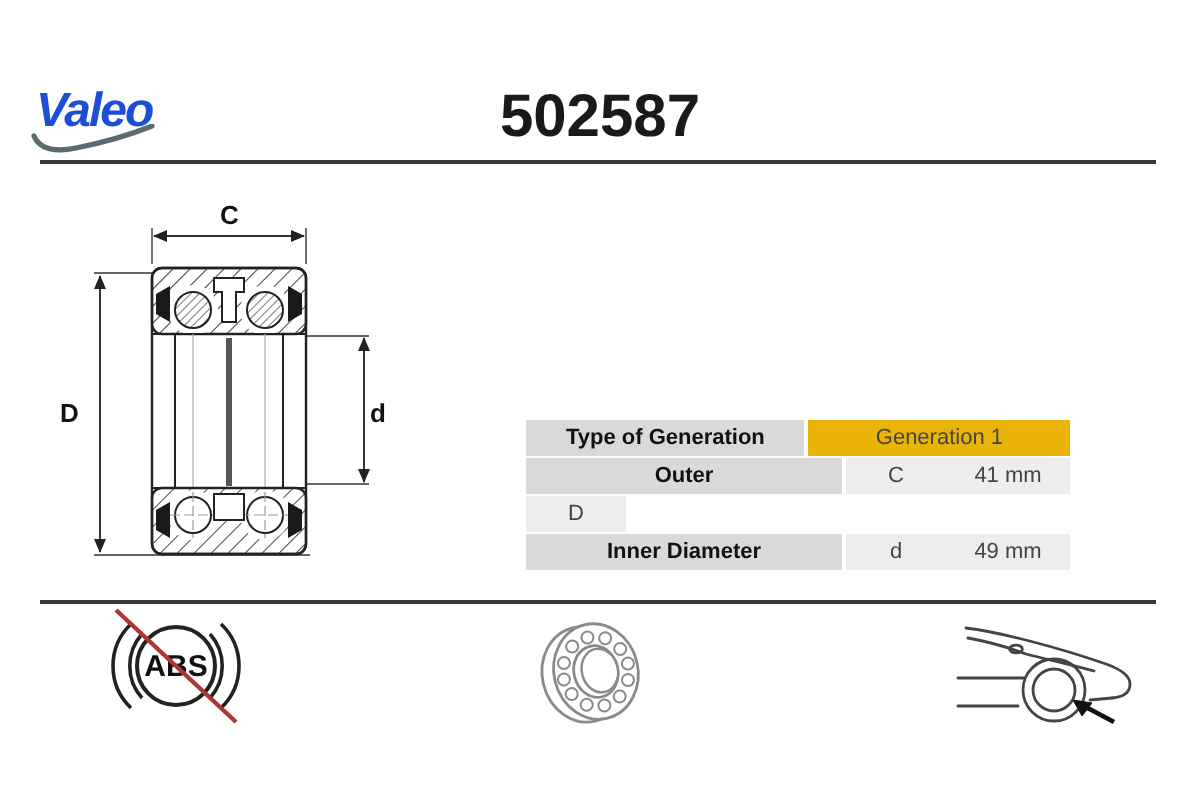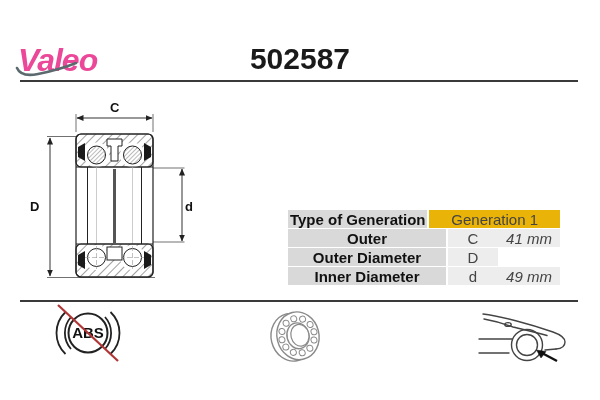--- a/index.html
+++ b/index.html
@@ -1,35 +1,35 @@
 <!DOCTYPE html>
 <html><head>
 <meta charset="utf-8">
 <style>
   html,body{margin:0;padding:0;background:#fff;}
   #page{position:relative;width:600px;height:400px;background:#fff;overflow:hidden;
         font-family:"Liberation Sans", sans-serif;}
   .abs{position:absolute;}
   
-  #brand{left:18px;top:42px;font-size:32px;font-weight:900;font-style:italic;
-         color:#ec4899;letter-spacing:-1px;}
+  #brand{left:18px;top:42px;font-size:24px;font-weight:900;font-style:italic;
+         color:#1d4ed8;letter-spacing:-1px;}
   #partnum{left:0;right:0;top:42px;text-align:center;font-size:30px;font-weight:700;
            color:#1a1a1a;letter-spacing:0px;}
   .hr{left:20px;width:558px;height:2px;background:#3a3a3a;}
   #hr-top{top:80px;}
   #hr-bottom{top:300px;}
   
-  #spec-table{left:288px;top:210px;width:272px;font-size:15px;}
+  #spec-table{left:263px;top:210px;width:272px;font-size:11px;}
   .t-row{display:flex;height:18px;margin-bottom:1px;}
   .t-label{width:158px;background:#d9d9d9;color:#111;font-weight:700;
            display:flex;align-items:center;justify-content:center;margin-right:2px;}
   .t-sym{width:50px;background:#ededed;color:#444;
          display:flex;align-items:center;justify-content:center;}
   .t-val{flex:1;background:#ededed;color:#444;
-         display:flex;align-items:center;justify-content:center;font-style:italic;}
+         display:flex;align-items:center;justify-content:center;}
   .t-span{width:148px;background:#eab308;color:#444;
           display:flex;align-items:center;justify-content:center;}
   svg text{font-family:"Liberation Sans", sans-serif;}
 </style>
 </head>
 <body>
 
 <div id="page">
 
   <div class="abs" id="brand">Valeo</div>
@@ -103,21 +103,20 @@
     <div class="t-row">
       <div class="t-label">Type of Generation</div>
       <div class="t-span">Generation 1</div>
     </div>
     <div class="t-row">
       <div class="t-label">Outer</div>
       <div class="t-sym">C</div>
       <div class="t-val">41 mm</div>
     </div>
     <div class="t-row">
-      <div class="t-label">Outer Diameter</div>
       <div class="t-sym">D</div>
     </div>
     <div class="t-row">
       <div class="t-label">Inner Diameter</div>
       <div class="t-sym">d</div>
       <div class="t-val">49 mm</div>
     </div>
   </div>
 
   <div class="abs hr" id="hr-bottom"></div>

